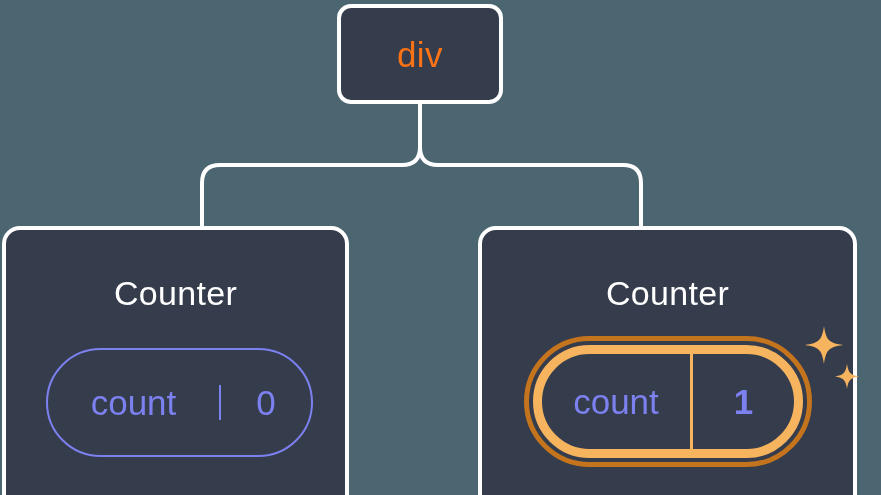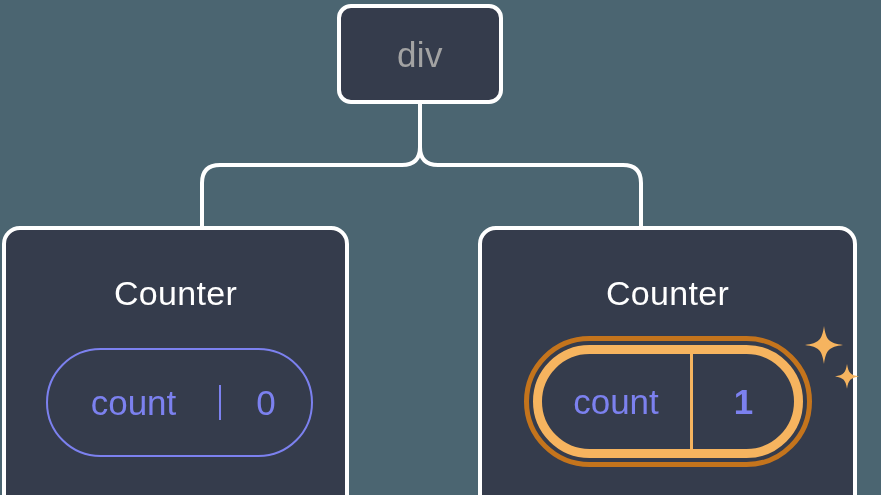--- a/index.html
+++ b/index.html
@@ -40,21 +40,21 @@
     height: 100px;
     border-radius: 14px;
   }
   #node-div .node-title {
     position: absolute;
     left: 0;
     right: 0;
     top: 50%;
     transform: translateY(-50%);
     text-align: center;
-    color: #a3a3a3;
+    color: #f97316;
     font-size: 35px;
     font-weight: 400;
     letter-spacing: 0.5px;
     line-height: 1;
   }
 
   .counter-card {
     border-radius: 18px;
     top: 226px;
     height: 300px;

